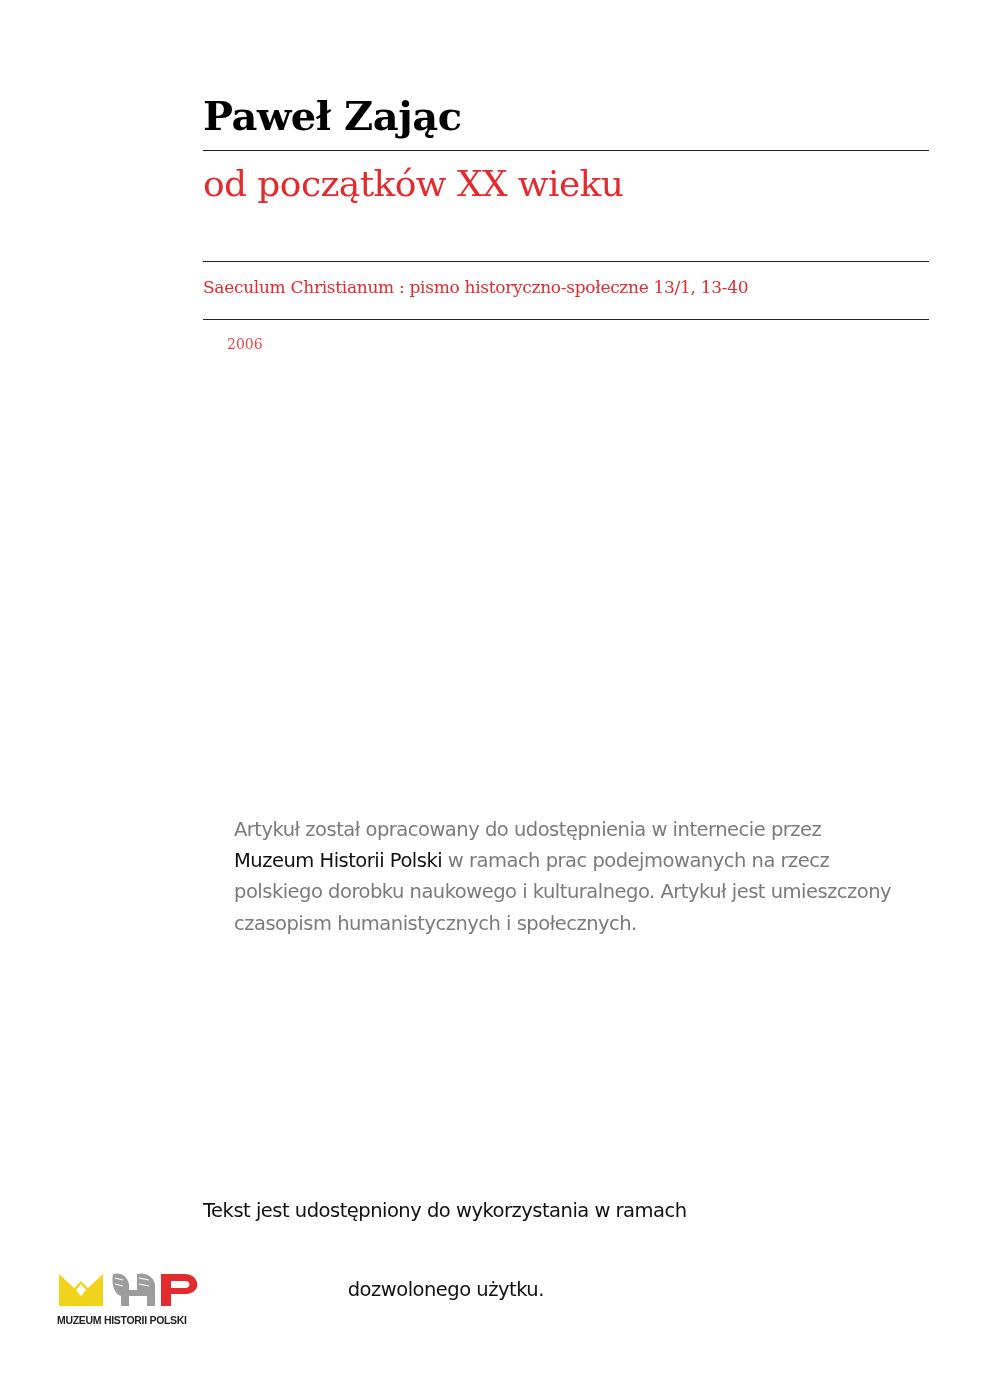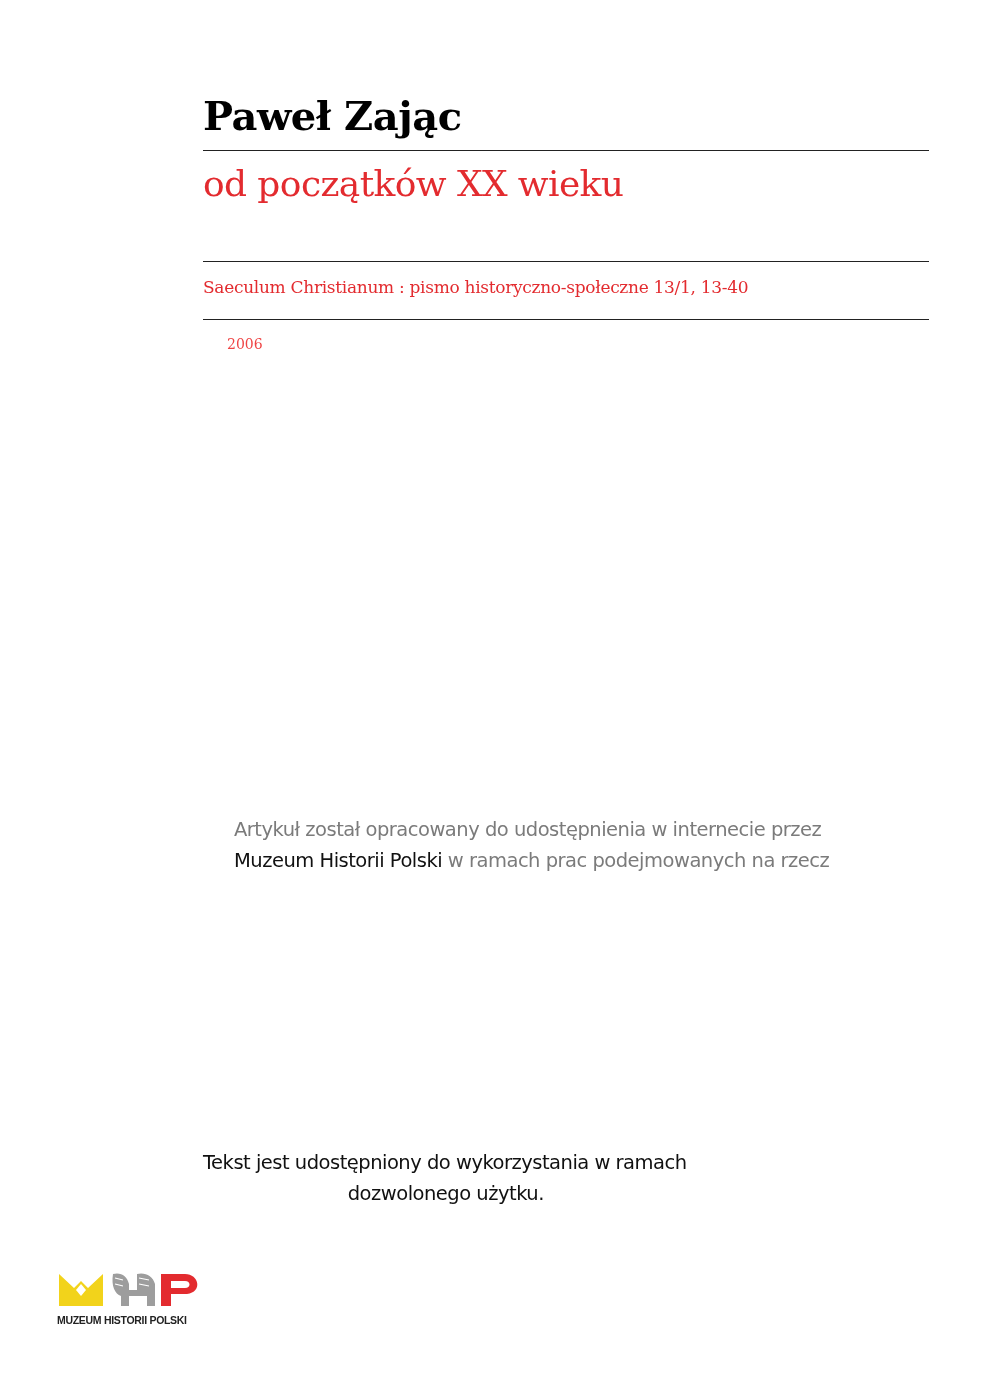--- a/index.html
+++ b/index.html
@@ -31,21 +31,21 @@
       letter-spacing: -0.5px;
       margin-left: 28px;
     }
     .notice .dark { color: #111; }
     .notice .line { white-space: nowrap; display: block; }
     .license {
       position: absolute; left: 203px; top: 1147px;
       font-family: "DejaVu Sans", sans-serif; font-size: 19.5px; line-height: 31px; color: #111;
       letter-spacing: -0.5px;
     }
-    .license .line { display: block; white-space: nowrap; }
+    .license .line { display: block; white-space: nowrap; margin-top: 48px; }
     .license .line2 { padding-left: 2px; text-align: center; }
     .logo { position: absolute; left: 57px; top: 1270px; width: 150px; height: 60px; }
     .logo-text {
       position: absolute; left: 57px; top: 1314px;
       font-family: "Liberation Sans", sans-serif; font-size: 10.5px; font-weight: bold; color: #222;
       letter-spacing: -0.3px; white-space: nowrap;
     }
   </style>
 </head>
 <body>
@@ -59,20 +59,22 @@
 <div class="rule" style="top:261px;"></div>
 
 <div class="journal">Saeculum Christianum : pismo historyczno-społeczne 13/1, 13-40</div>
 <div class="rule" style="top:319px;"></div>
 
 <div class="year">2006</div>
 
 <div class="notice">
   <span class="line">Artykuł został opracowany do udostępnienia w internecie przez</span>
   <span class="line"><span class="dark">Muzeum Historii Polski</span><span> w ramach prac podejmowanych na rzecz</span></span>
+  <span class="line">polskiego dorobku naukowego i kulturalnego. Artykuł jest umieszczony</span>
+  <span class="line">czasopism humanistycznych i społecznych.</span>
 </div>
 
 <div class="license">
   <span class="line">Tekst jest udostępniony do wykorzystania w ramach</span>
   <span class="line line2">dozwolonego użytku.</span>
 </div>
 
 <svg class="logo" viewBox="0 0 150 60">
 
   <polygon points="2,4 17,18 24,11 31,18 46,4 46,36 2,36" fill="#f2d31b"></polygon>

